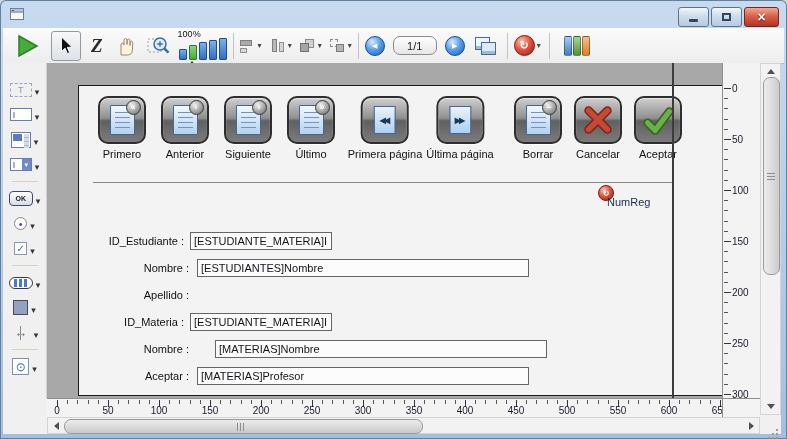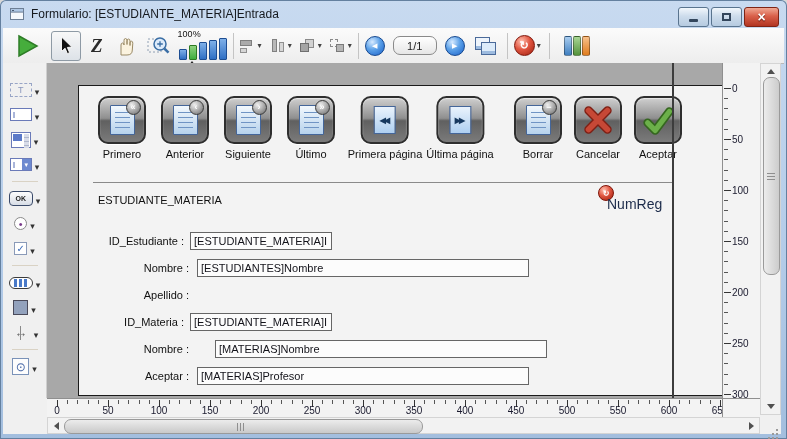--- a/index.html
+++ b/index.html
@@ -108,21 +108,21 @@
   .badge:empty{display:none;}
   .page{width:22px;height:28px;background:linear-gradient(#eaf3fc,#aecff0);border:1px solid #44669a;
     align-items:center;justify-content:center;color:#17395f;font-size:8px;font-weight:bold;letter-spacing:-2px;padding-right:2px;box-sizing:border-box;}
   
   .hsep{position:absolute;left:14px;top:96px;width:580px;height:1px;background:#8a8a8a;}
   .section-label{position:absolute;left:19px;top:108px;font-size:11px;color:#111;}
   .numreg{position:absolute;left:519px;top:99px;}
   .nr-ico{position:absolute;left:0;top:0;width:14px;height:14px;border-radius:50%;border:1px solid #7e1408;
     background:radial-gradient(circle at 35% 28%,#ffc0b0,#e05540 45%,#9d1e0e);color:#fff;font-size:8px;font-weight:bold;
     display:flex;align-items:center;justify-content:center;}
-  .nr-label{position:absolute;left:9px;top:11px;font-size:14px;color:#1c2b4a;white-space:nowrap;}
+  .nr-label{position:absolute;left:9px;top:11px;font-size:11px;color:#1c2b4a;white-space:nowrap;}
   .frow{position:absolute;left:0;width:100%;height:20px;}
   .flabel{position:absolute;left:0;top:3px;text-align:right;font-size:11px;color:#111;white-space:nowrap;}
   .finput{position:absolute;top:0;height:18px;box-sizing:border-box;border:1px solid #666;background:#fcfcfc;
     font-size:11px;color:#13131a;line-height:16px;padding-left:3px;white-space:nowrap;overflow:hidden;}
   
   .vruler{position:absolute;left:722px;top:63px;width:38px;height:335px;background:#f3f3f3;border-left:1px solid #8f8f8f;box-sizing:border-box;}
   .vruler::before{content:"";position:absolute;left:1px;top:25px;width:4px;bottom:0;
     background:repeating-linear-gradient(to bottom,#555 0 1px,transparent 1px 10.2px);}
   .v-tick{position:absolute;left:0;height:0;}
   .v-tick .tk{position:absolute;left:1px;top:0;width:7px;height:1px;background:#333;}
@@ -158,21 +158,20 @@
 <body>
 
 <div class="window" data-name="app-window">
 
   <div class="titlebar" data-name="titlebar">
     <svg class="app-ico" data-name="window-icon" viewBox="0 0 16 16">
       <rect x="1.5" y="2.5" width="13" height="11" fill="#f6f9fc" stroke="#6d7f95"></rect>
       <rect x="1.5" y="2.5" width="13" height="3.6" fill="#aec7e4" stroke="#6d7f95"></rect>
       <rect x="3" y="4" width="2" height="1" fill="#4a5a70"></rect>
     </svg>
-    <span class="title" data-name="window-title">Formulario: [ESTUDIANTE_MATERIA]Entrada</span>
     <span class="winbtns">
       <span class="wbtn" data-name="minimize-button">
           <i class="minbar" data-name="minimize-icon"></i>
         </span>
       <span class="wbtn" data-name="maximize-button">
           <i class="maxbox" data-name="maximize-icon"></i>
         </span>
       <span class="wbtn close" data-name="close-button">
           <span class="closex" data-name="close-icon">×</span>
         </span>
@@ -446,21 +445,20 @@
               <svg class="chk" data-name="accept-check-icon" width="34" height="34" viewBox="0 0 36 36">
                 <path d="M7 21 L15 29 L30 9" fill="none" stroke="#35661f" stroke-width="9" stroke-linecap="round" stroke-linejoin="round"></path>
                 <path d="M7 21 L15 29 L30 9" fill="none" stroke="#6cb04a" stroke-width="5.5" stroke-linecap="round" stroke-linejoin="round"></path>
               </svg>
             </div>
             <div class="nav-label">Aceptar</div>
           </div>
         </div>
 
       <div class="hsep" data-name="form-separator-line"></div>
-      <div class="section-label" data-name="section-label">ESTUDIANTE_MATERIA</div>
 
       <div class="numreg" data-name="numreg-control">
         <span class="nr-ico" data-name="numreg-icon">↻</span>
         <span class="nr-label" data-name="numreg-label">NumReg</span>
       </div>
 
       <div>
 
           <div class="frow" data-name="form-field-row" style="top: 146px;">
             <div class="flabel" data-name="field-label" style="width: 105px;">ID_Estudiante :</div>

